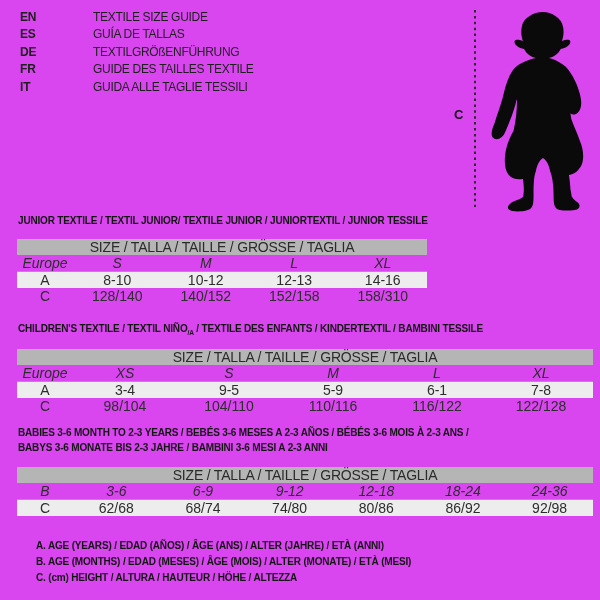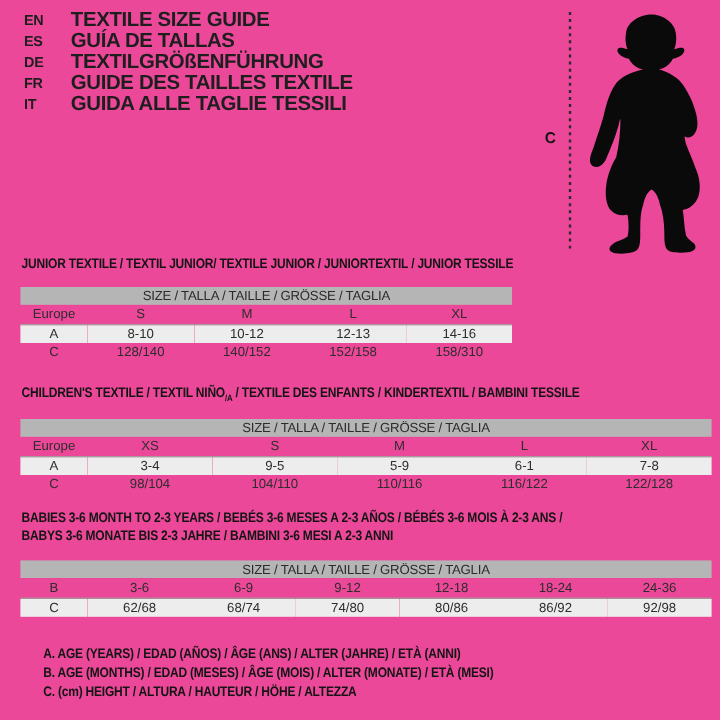--- a/index.html
+++ b/index.html
@@ -3,53 +3,53 @@
 <meta charset="utf-8">
 <style>
   html,body { margin:0; padding:0; }
   body {
     width:600px; height:600px;
     background:#ffffff;
     font-family:"Liberation Sans", sans-serif;
     color:#1e1e1e;
     overflow:hidden;
   }
-  .page { position:relative; width:600px; height:600px; background:#ec4899; }
+  .page { position:relative; width:600px; height:600px; background:#d946ef; }
 
   
   .lang-list { position:absolute; left:20px; top:8px; }
   .lang-row { display:flex; height:17.5px; align-items:center; }
   .lang-code { width:39px; font-size:12px; font-weight:bold; letter-spacing:-0.2px; }
-  .lang-title { font-size:17px; font-weight:bold; letter-spacing:-0.3px; white-space:nowrap; }
+  .lang-title { font-size:12px; font-weight:normal; letter-spacing:-0.3px; white-space:nowrap;margin-left:34px; }
 
   
   .figure { position:absolute; left:448px; top:4px; width:152px; height:210px; }
 
   
   .sec-title {
     position:absolute; left:18px;
     font-size:11.5px; font-weight:bold; color:#141414;
     white-space:nowrap; transform:scaleX(0.87); transform-origin:0 0;
     letter-spacing:-0.2px; line-height:15px;
   }
   .sub { font-size:7.5px; vertical-align:sub; }
 
   
   table.size-table {
     position:absolute; left:17px;
     border-collapse:collapse; table-layout:fixed;
-    font-size:11px; color:#2d2d2d;
+    font-size:14px; color:#2d2d2d;
   }
   table.size-table td { padding:0; height:15px; text-align:center; overflow:hidden; white-space:nowrap; }
   td.bar {
     background:#b5b5b5; text-align:left; padding-left:6px;
     height:17px; color:#2b2b2b; letter-spacing:-0.2px;
   }
   td.lbl { text-align:left; padding-left:6px; }
-  tr.first-data td { border-bottom:1px solid #9e9e9e; height:16px; }
+  tr.first-data td { border-bottom:1px solid #9e9e9e; height:16px;font-style:italic; }
   tr.stripe td { background:#ededed; }
 
   
   .legend { position:absolute; left:36px; top:537px; }
   .legend-line {
     font-size:11.5px; font-weight:bold; color:#141414;
     white-space:nowrap; transform:scaleX(0.87); transform-origin:0 0;
     letter-spacing:-0.2px; line-height:16px;
   }
 </style>

